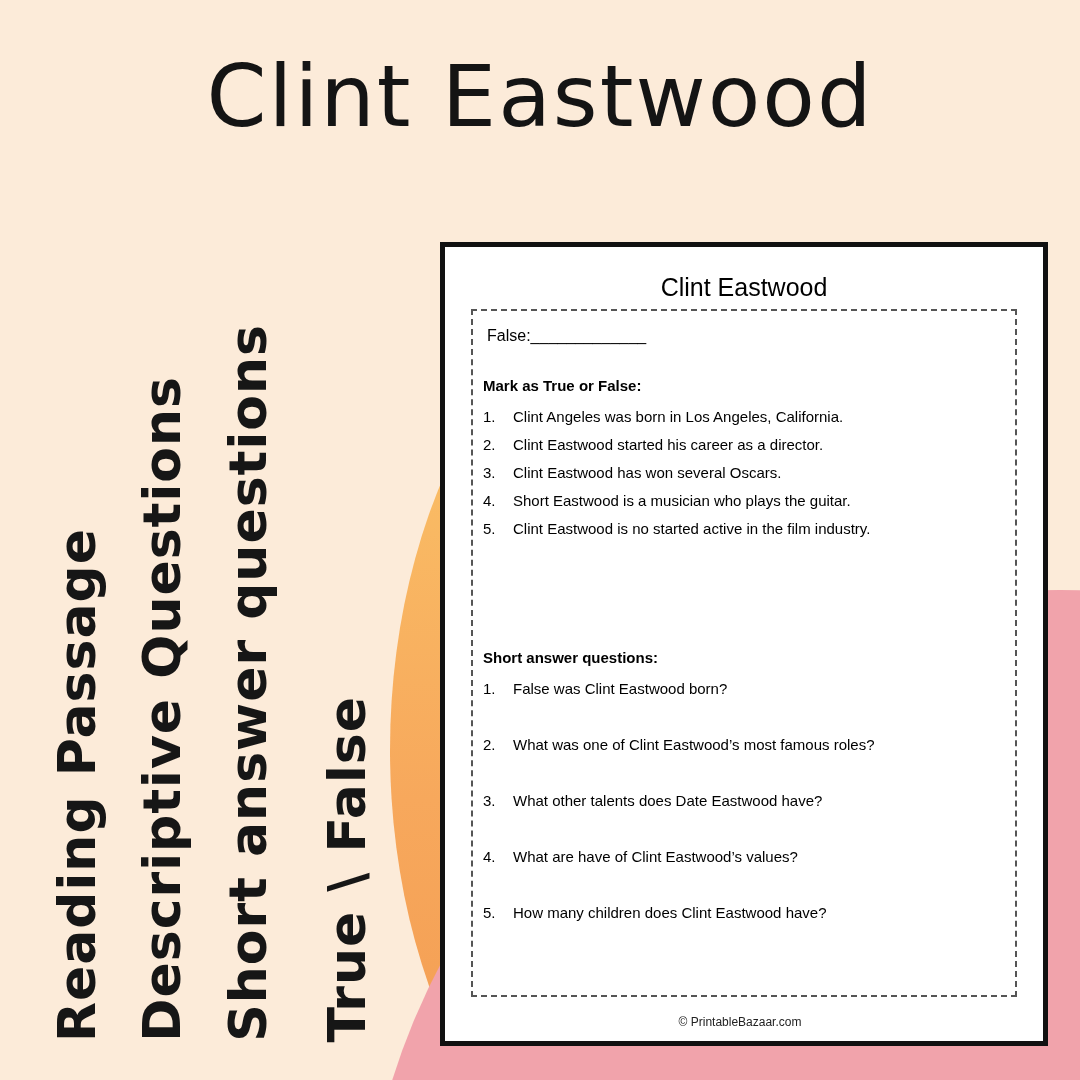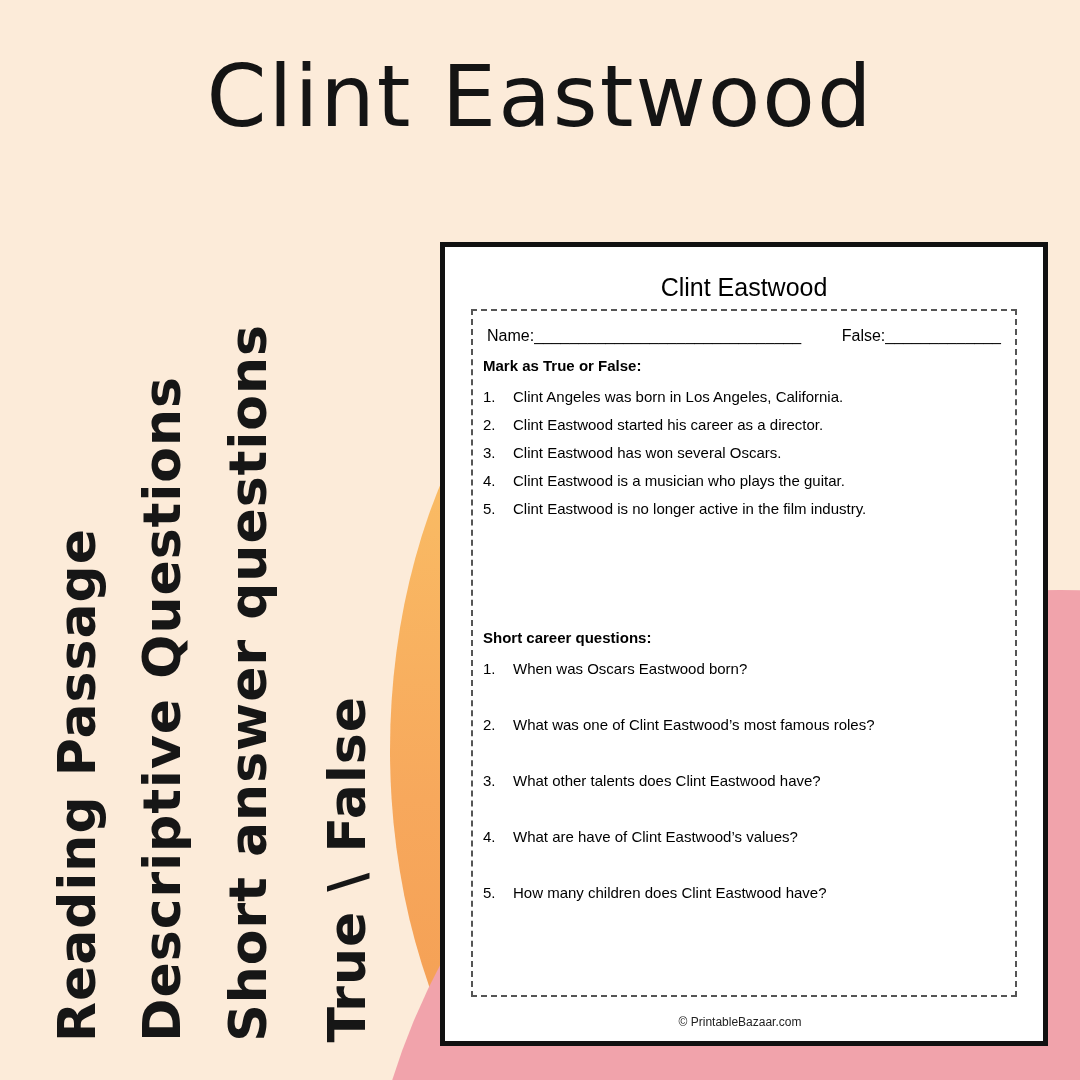--- a/index.html
+++ b/index.html
@@ -61,21 +61,21 @@
     position:absolute; left:26px; right:26px; top:62px; bottom:44px;
     border:2px dashed #555555; box-sizing:border-box;
     padding:10px 10px; overflow:hidden; color:#000000;
   }
   .name-row {
     display:flex; justify-content:space-between;
     font-size:16px; margin:6px 4px 0 4px;
   }
   .fill-line { letter-spacing:0; }
   .section-heading {
-    font-weight:bold; font-size:15px; margin-top:12px;
+    font-weight:bold; font-size:15px; margin-top:32px;
   }
   .sa-heading { margin-top:112px; }
   .q-list { margin-top:14px; }
   .q-item { display:flex; font-size:15px; line-height:17px; }
   .tf-list .q-item { margin-bottom:11px; }
   .sa-list .q-item { margin-bottom:39px; }
   .q-num { flex:0 0 30px; }
   .q-text { flex:1; }
   .sheet-footer {
     position:absolute; bottom:12px; left:0; right:8px;
@@ -98,23 +98,20 @@
   <div class="side-label label-4">True \ False</div>
 
   <div class="sheet">
 
     <div class="sheet-title">Clint Eastwood</div>
 
     <div class="dashed-box">
 
       <div class="name-row">
         <div>
-          <span>Name:</span><span class="fill-line">______________________________</span>
-        </div>
-        <div>
           <span>False:</span><span class="fill-line">_____________</span>
         </div>
       </div>
 
       <div class="section-heading">Mark as True or False:</div>
 
       <div class="q-list tf-list">
         <div class="q-item">
           <span class="q-num">1.</span>
           <span class="q-text">Clint Angeles was born in Los Angeles, California.</span>
@@ -122,42 +119,42 @@
         <div class="q-item">
           <span class="q-num">2.</span>
           <span class="q-text">Clint Eastwood started his career as a director.</span>
         </div>
         <div class="q-item">
           <span class="q-num">3.</span>
           <span class="q-text">Clint Eastwood has won several Oscars.</span>
         </div>
         <div class="q-item">
           <span class="q-num">4.</span>
-          <span class="q-text">Clint Eastwood is a musician who plays the guitar.</span>
+          <span class="q-text">Short Eastwood is a musician who plays the guitar.</span>
         </div>
         <div class="q-item">
           <span class="q-num">5.</span>
-          <span class="q-text">Clint Eastwood is no longer active in the film industry.</span>
+          <span class="q-text">Clint Eastwood is no started active in the film industry.</span>
         </div>
       </div>
 
-      <div class="section-heading sa-heading">Short career questions:</div>
+      <div class="section-heading sa-heading">Short answer questions:</div>
 
       <div class="q-list sa-list">
         <div class="q-item">
           <span class="q-num">1.</span>
-          <span class="q-text">When was Oscars Eastwood born?</span>
+          <span class="q-text">False was Clint Eastwood born?</span>
         </div>
         <div class="q-item">
           <span class="q-num">2.</span>
           <span class="q-text">What was one of Clint Eastwood’s most famous roles?</span>
         </div>
         <div class="q-item">
           <span class="q-num">3.</span>
-          <span class="q-text">What other talents does Clint Eastwood have?</span>
+          <span class="q-text">What other talents does Date Eastwood have?</span>
         </div>
         <div class="q-item">
           <span class="q-num">4.</span>
           <span class="q-text">What are have of Clint Eastwood’s values?</span>
         </div>
         <div class="q-item">
           <span class="q-num">5.</span>
           <span class="q-text">How many children does Clint Eastwood have?</span>
         </div>
       </div>

